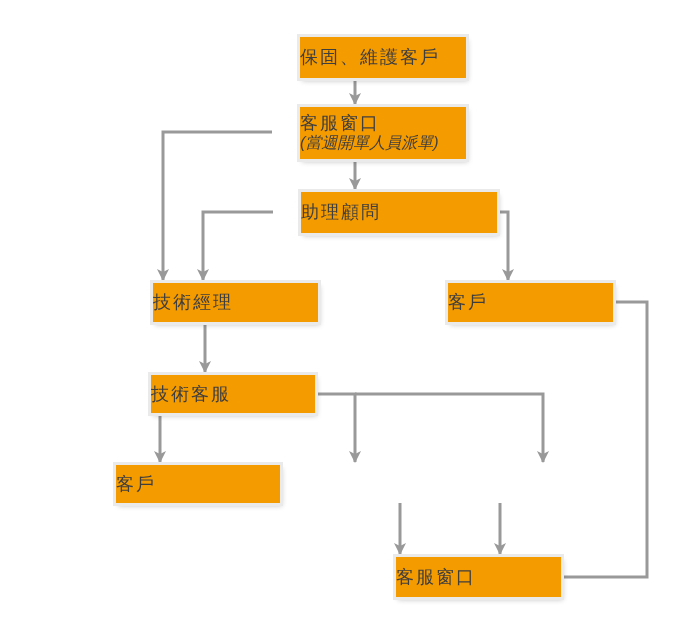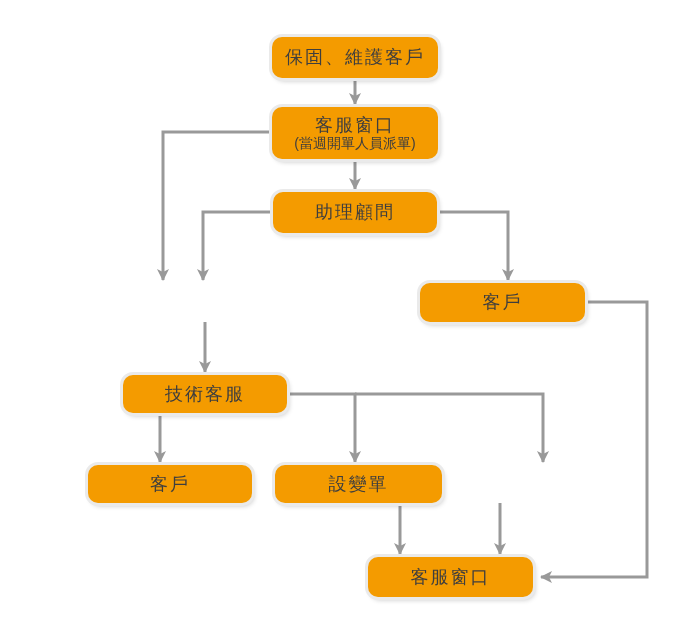--- a/index.html
+++ b/index.html
@@ -17,36 +17,38 @@
     background:var(--bg);
     font-family:"Liberation Sans","DejaVu Sans",sans-serif;
     overflow:hidden;
   }
   .edges{position:absolute;left:0;top:0;width:673px;height:643px;}
   .edge{fill:none;stroke:var(--connector);stroke-width:3px;}
   .arrowhead{fill:var(--connector);}
   .node{
     position:absolute;
     background:var(--node-fill);
-    border-radius:10px;
+    border-radius:0;
     box-shadow:0 0 0 3px var(--node-border), 2px 3px 5px rgba(0,0,0,.22);
-    display:flex;flex-direction:column;align-items:center;justify-content:center;
+    display:flex;flex-direction:column;align-items:flex-start;justify-content:center;
     color:var(--text);
     font-size:18px;
     letter-spacing:2px;
     line-height:1.15;
     text-align:center;
+    margin-left:28px;
   }
   .node .subtitle{
-    font-size:14px;
+    font-size:16px;
     letter-spacing:0;
+    font-style:italic;
   }
   .n-warranty            {left:272px;top:37px; width:166px;height:41px;}
   .n-service-window-top  {left:272px;top:107px;width:166px;height:52px;}
-  .n-assistant           {left:273px;top:192px;width:164px;height:41px;}
+  .n-assistant           {left:273px;top:192px;width:196px;height:41px;}
   .n-tech-manager        {left:125px;top:283px;width:165px;height:39px;}
   .n-customer-right      {left:420px;top:283px;width:165px;height:39px;}
   .n-tech-support        {left:123px;top:375px;width:164px;height:38px;}
   .n-customer-left       {left:88px; top:465px;width:164px;height:38px;}
   .n-design-change       {left:275px;top:465px;width:167px;height:38px;}
   .n-quotation           {left:462px;top:465px;width:166px;height:38px;}
   .n-service-window-bottom{left:368px;top:557px;width:165px;height:40px;}
 </style>
 </head>
 <body>
@@ -79,35 +81,35 @@
 
   <div class="node n-service-window-top">
     <span>客服窗口</span>
     <span class="subtitle">(當週開單人員派單)</span>
   </div>
 
   <div class="node n-assistant">
     <span>助理顧問</span>
   </div>
 
+  <div class="node n-tech-manager">
+    <span>技術經理</span>
+  </div>
 
   <div class="node n-customer-right">
     <span>客戶</span>
   </div>
 
   <div class="node n-tech-support">
     <span>技術客服</span>
   </div>
 
   <div class="node n-customer-left">
     <span>客戶</span>
   </div>
 
-  <div class="node n-design-change">
-    <span>設變單</span>
-  </div>
 
 
   <div class="node n-service-window-bottom">
     <span>客服窗口</span>
   </div>
 
 </div>
 
 </body></html>

